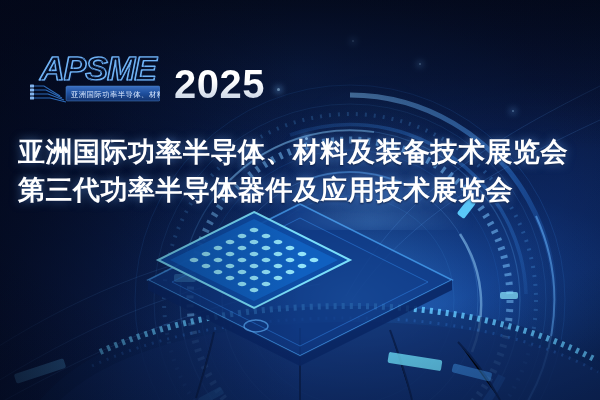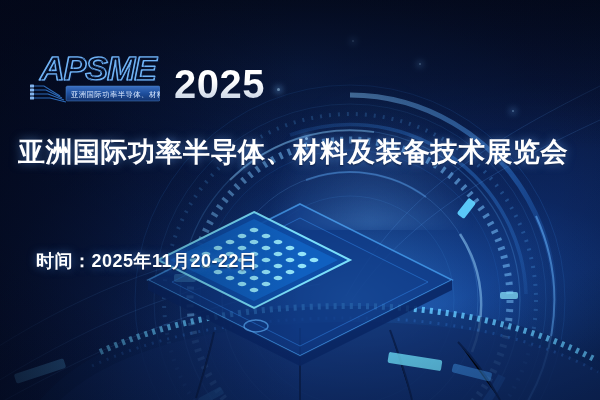--- a/index.html
+++ b/index.html
@@ -288,20 +288,20 @@
           <rect x="36" y="40" width="94" height="15" rx="1.5" fill="none" stroke="#4f86d0" stroke-opacity="0.6" stroke-width="0.8"></rect>
           <text x="41" y="51" font-family="'DejaVu Sans',sans-serif" font-size="7.4" fill="#dbe9ff" letter-spacing="0.4">亚洲国际功率半导体、材料及装备技术展览会</text>
         </svg>
       </div>
 
       <div class="year">2025</div>
     </div>
 
     <div class="headline">
       <div class="ln">亚洲国际功率半导体、材料及装备技术展览会</div>
+      <div class="ln">第三代功率半导体器件及应用技术展览会</div>
     </div>
 
     <div class="info">
-      <div class="row">时间：2025年11月20-22日</div>
     </div>
 
   </div>
 </div>
 
 </body></html>

